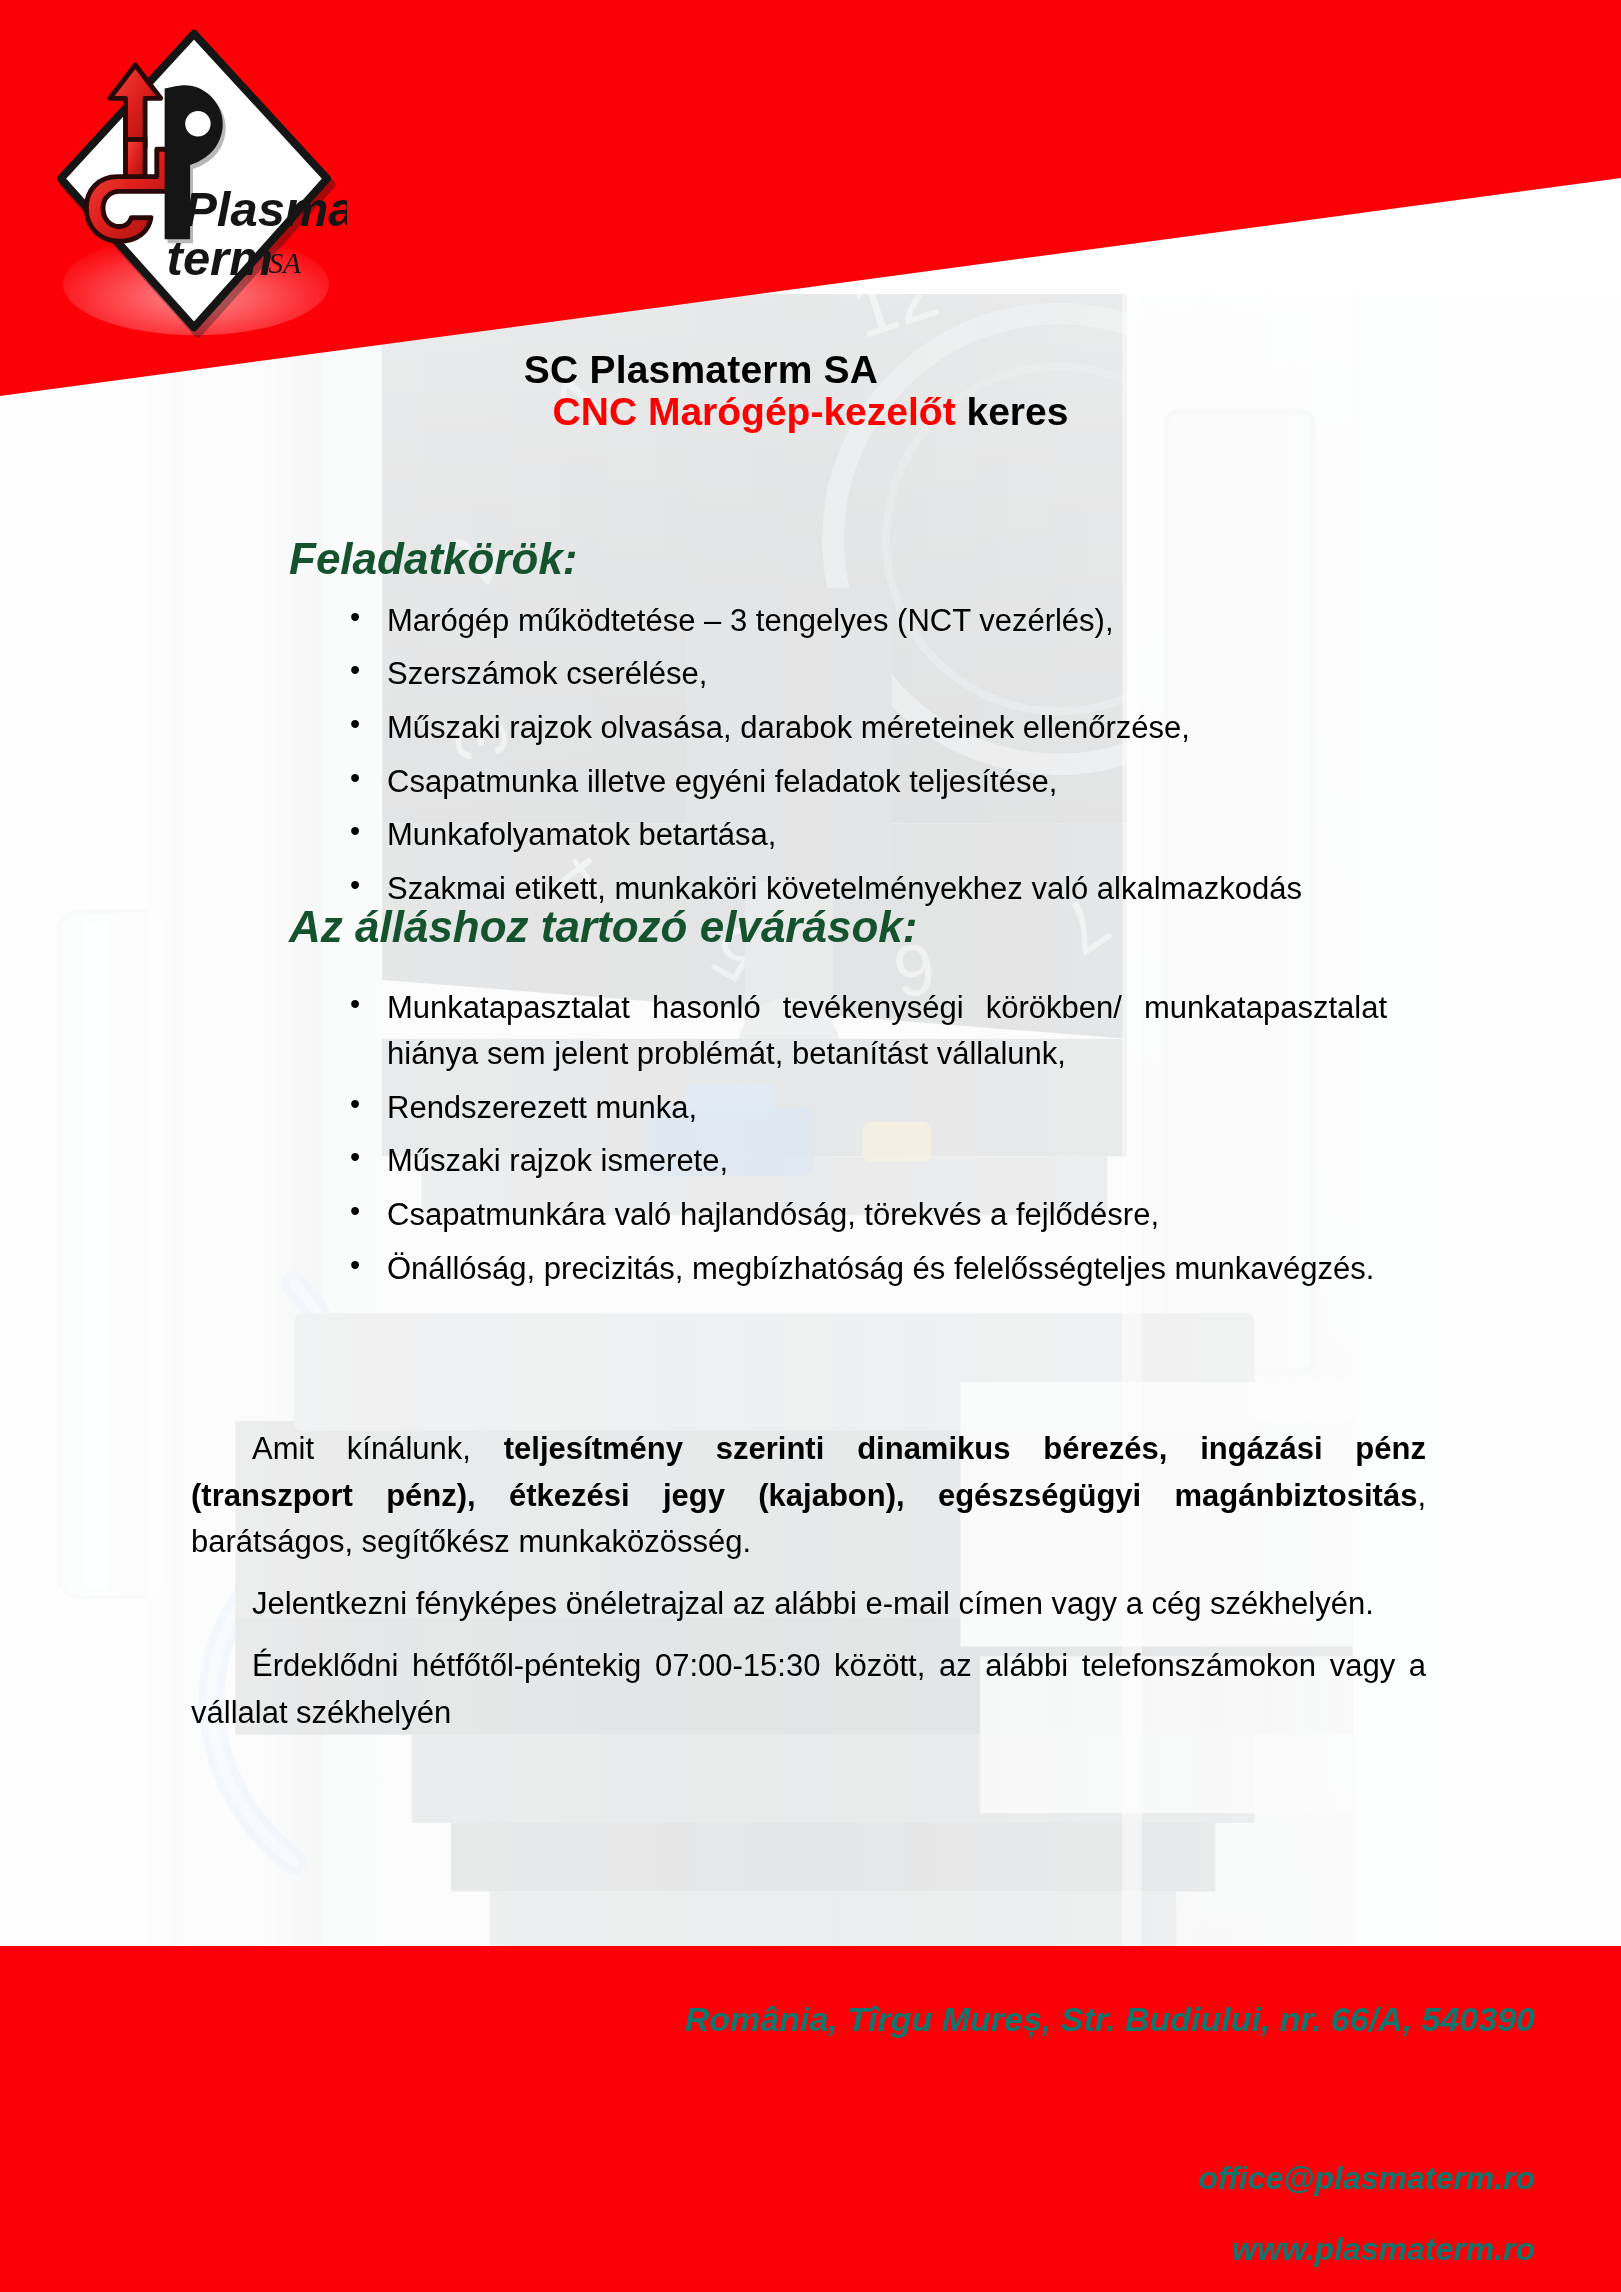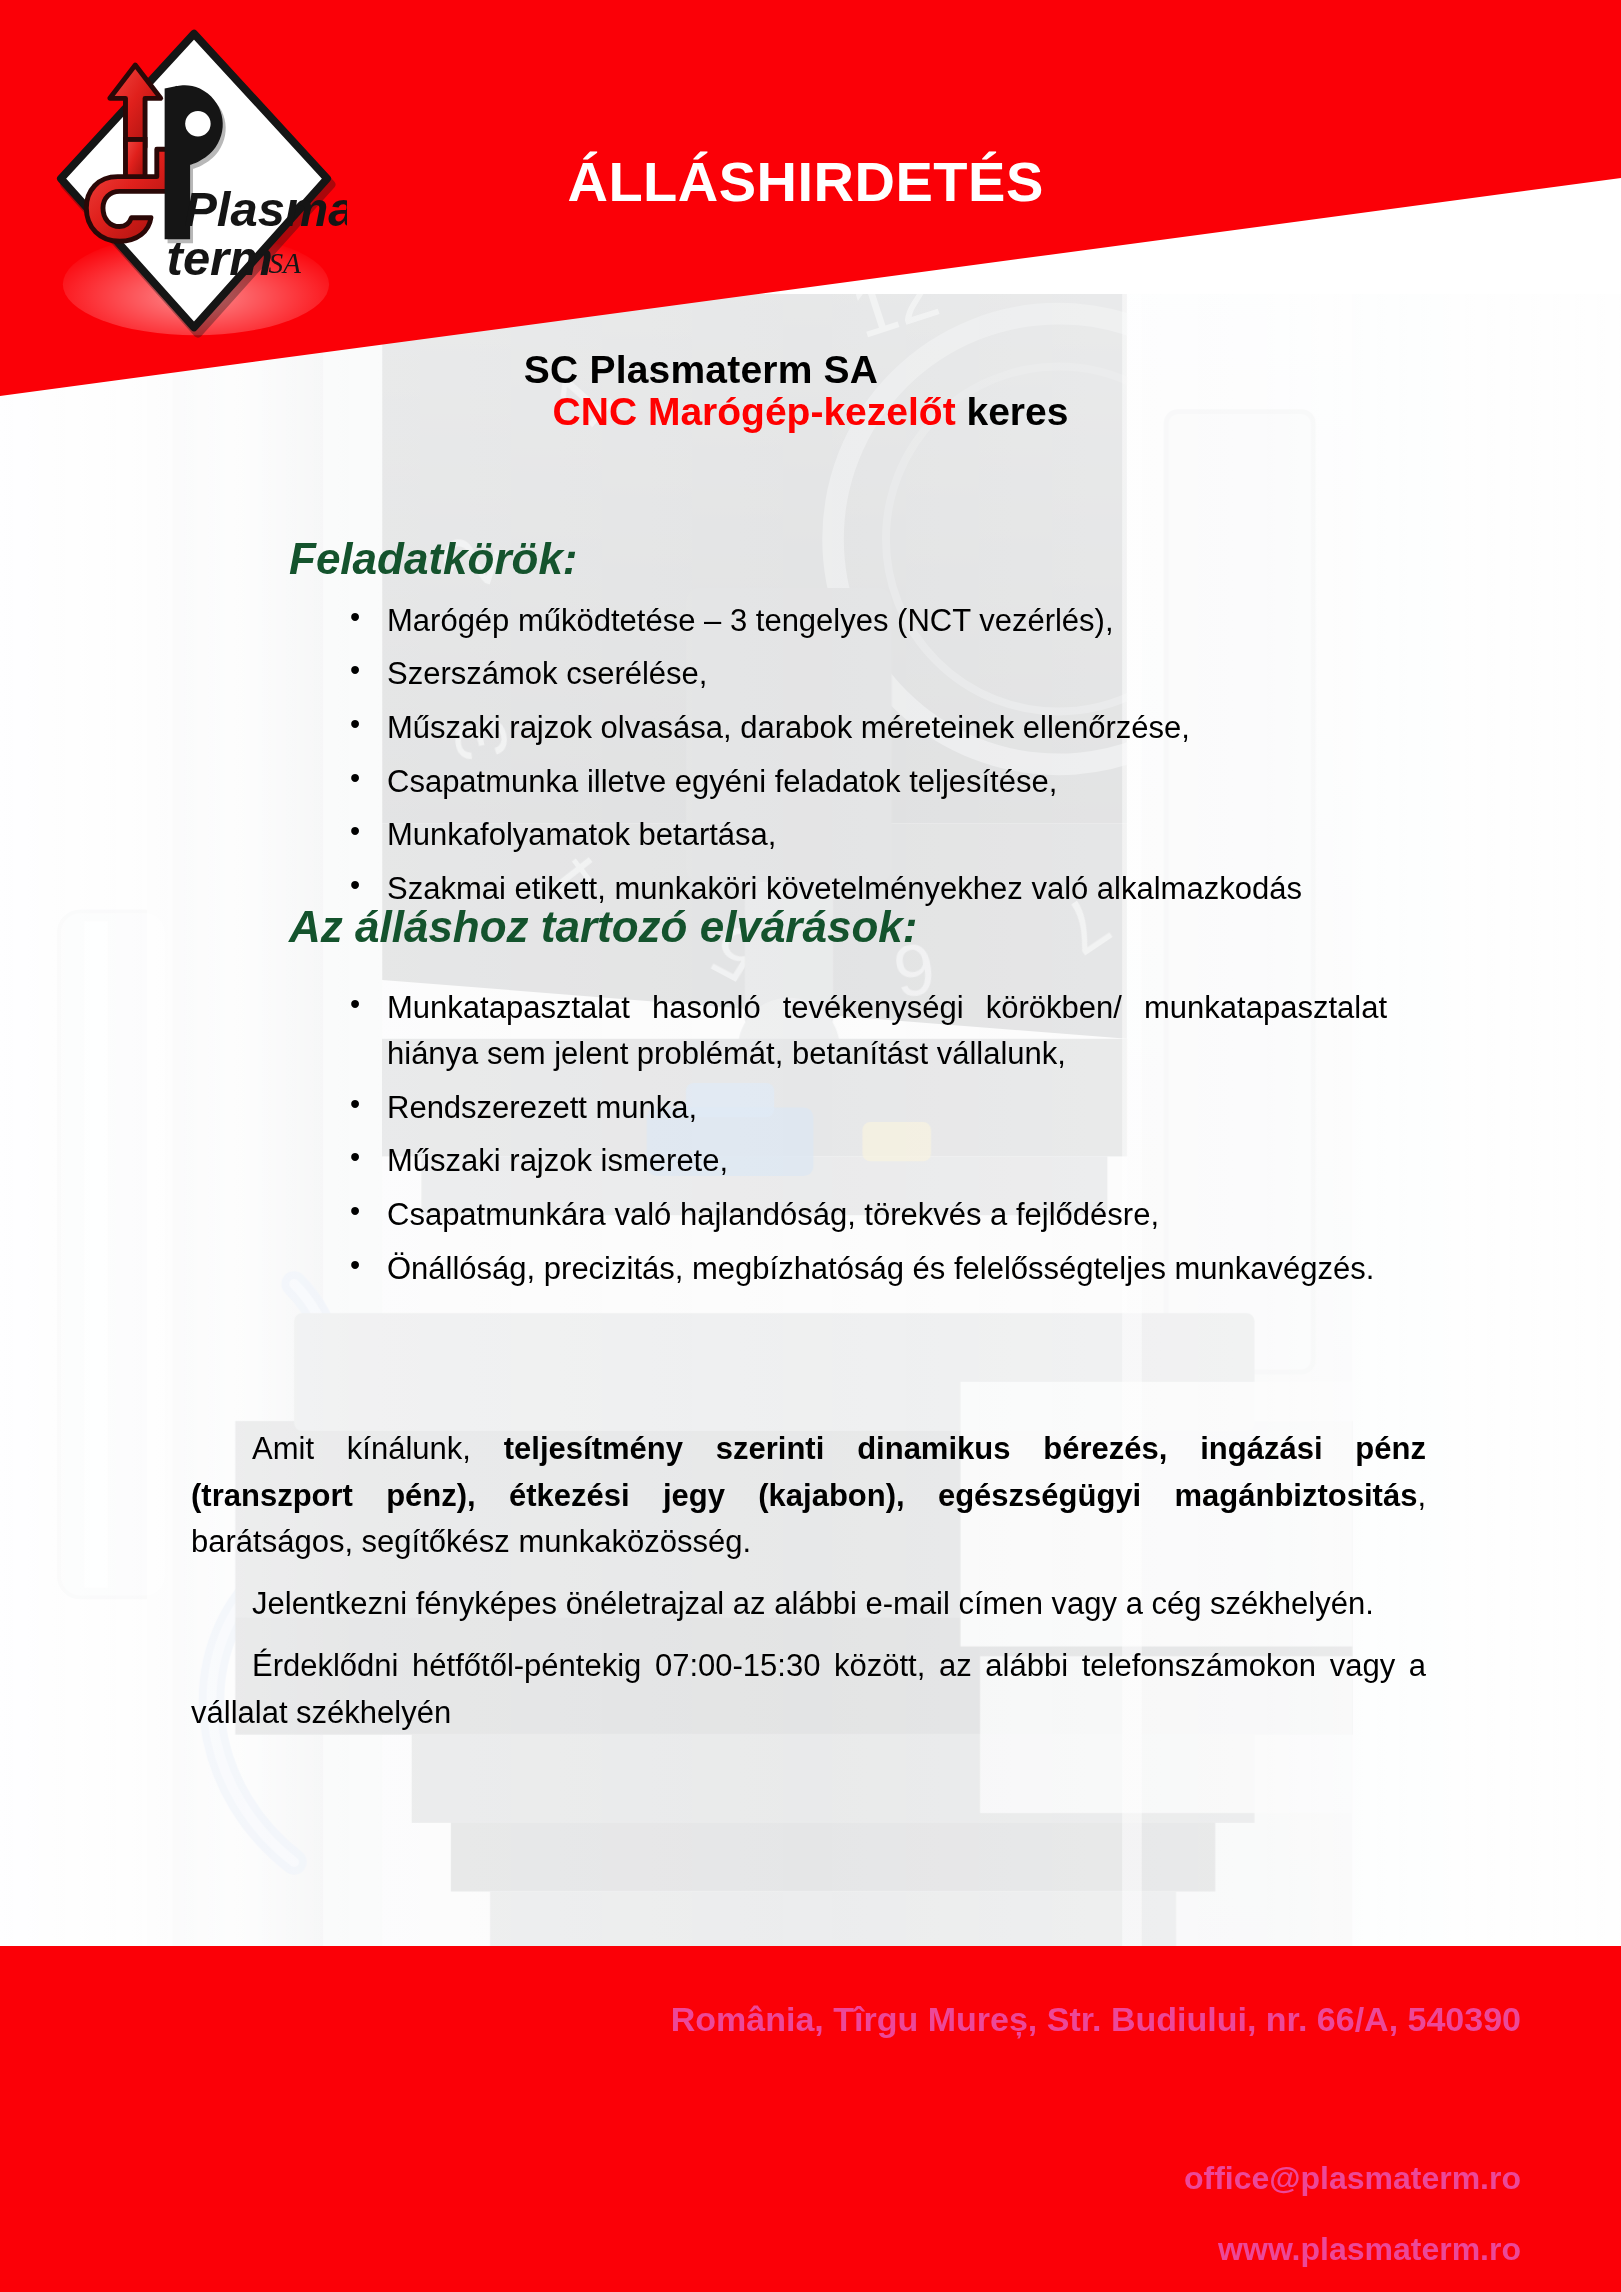--- a/index.html
+++ b/index.html
@@ -152,22 +152,23 @@
   
   .footer-band {
     position: absolute;
     left: 0; top: 1946px;
     width: 1621px; height: 347px;
     background: #fb0007;
     z-index: 12;
   }
   .footer-line {
     position: absolute;
-    right: 100px;
-    color: #ec4899;
+    right: 86px;
+    color: #0f766e;
+    font-style: italic;
     font-weight: bold;
     white-space: nowrap;
   }
   .fl-addr  { top: 2000px; font-size: 34px; }
   .fl-phone { top: 2075px; font-size: 34px; }
   .fl-mail  { top: 2160px; font-size: 32px; }
   .fl-web   { top: 2231px; font-size: 32px; }
   .footer-line { z-index: 14; }
 </style>
 </head>
@@ -252,21 +253,20 @@
 
       <rect x="150" y="0" width="26" height="1700" fill="#ffffff" opacity="0.55"></rect>
       <rect x="1145" y="0" width="20" height="1700" fill="#ffffff" opacity="0.5"></rect>
     </svg>
   </div>
   <div class="photo-wash"></div>
   <div class="photo-wash2"></div>
 
   <div class="header-band"></div>
 
-  <div class="header-title">ÁLLÁSHIRDETÉS</div>
 
   <div class="logo">
     <svg width="306" height="323" viewBox="0 0 312 330" aria-hidden="true">
       <defs>
         <linearGradient id="arrowRed" x1="0" y1="0" x2="1" y2="1">
           <stop offset="0" stop-color="#f04a44"></stop>
           <stop offset="0.45" stop-color="#e0201c"></stop>
           <stop offset="1" stop-color="#9e0f0c"></stop>
         </linearGradient>
         <radialGradient id="glow" cx="0.5" cy="0.62" r="0.62">

